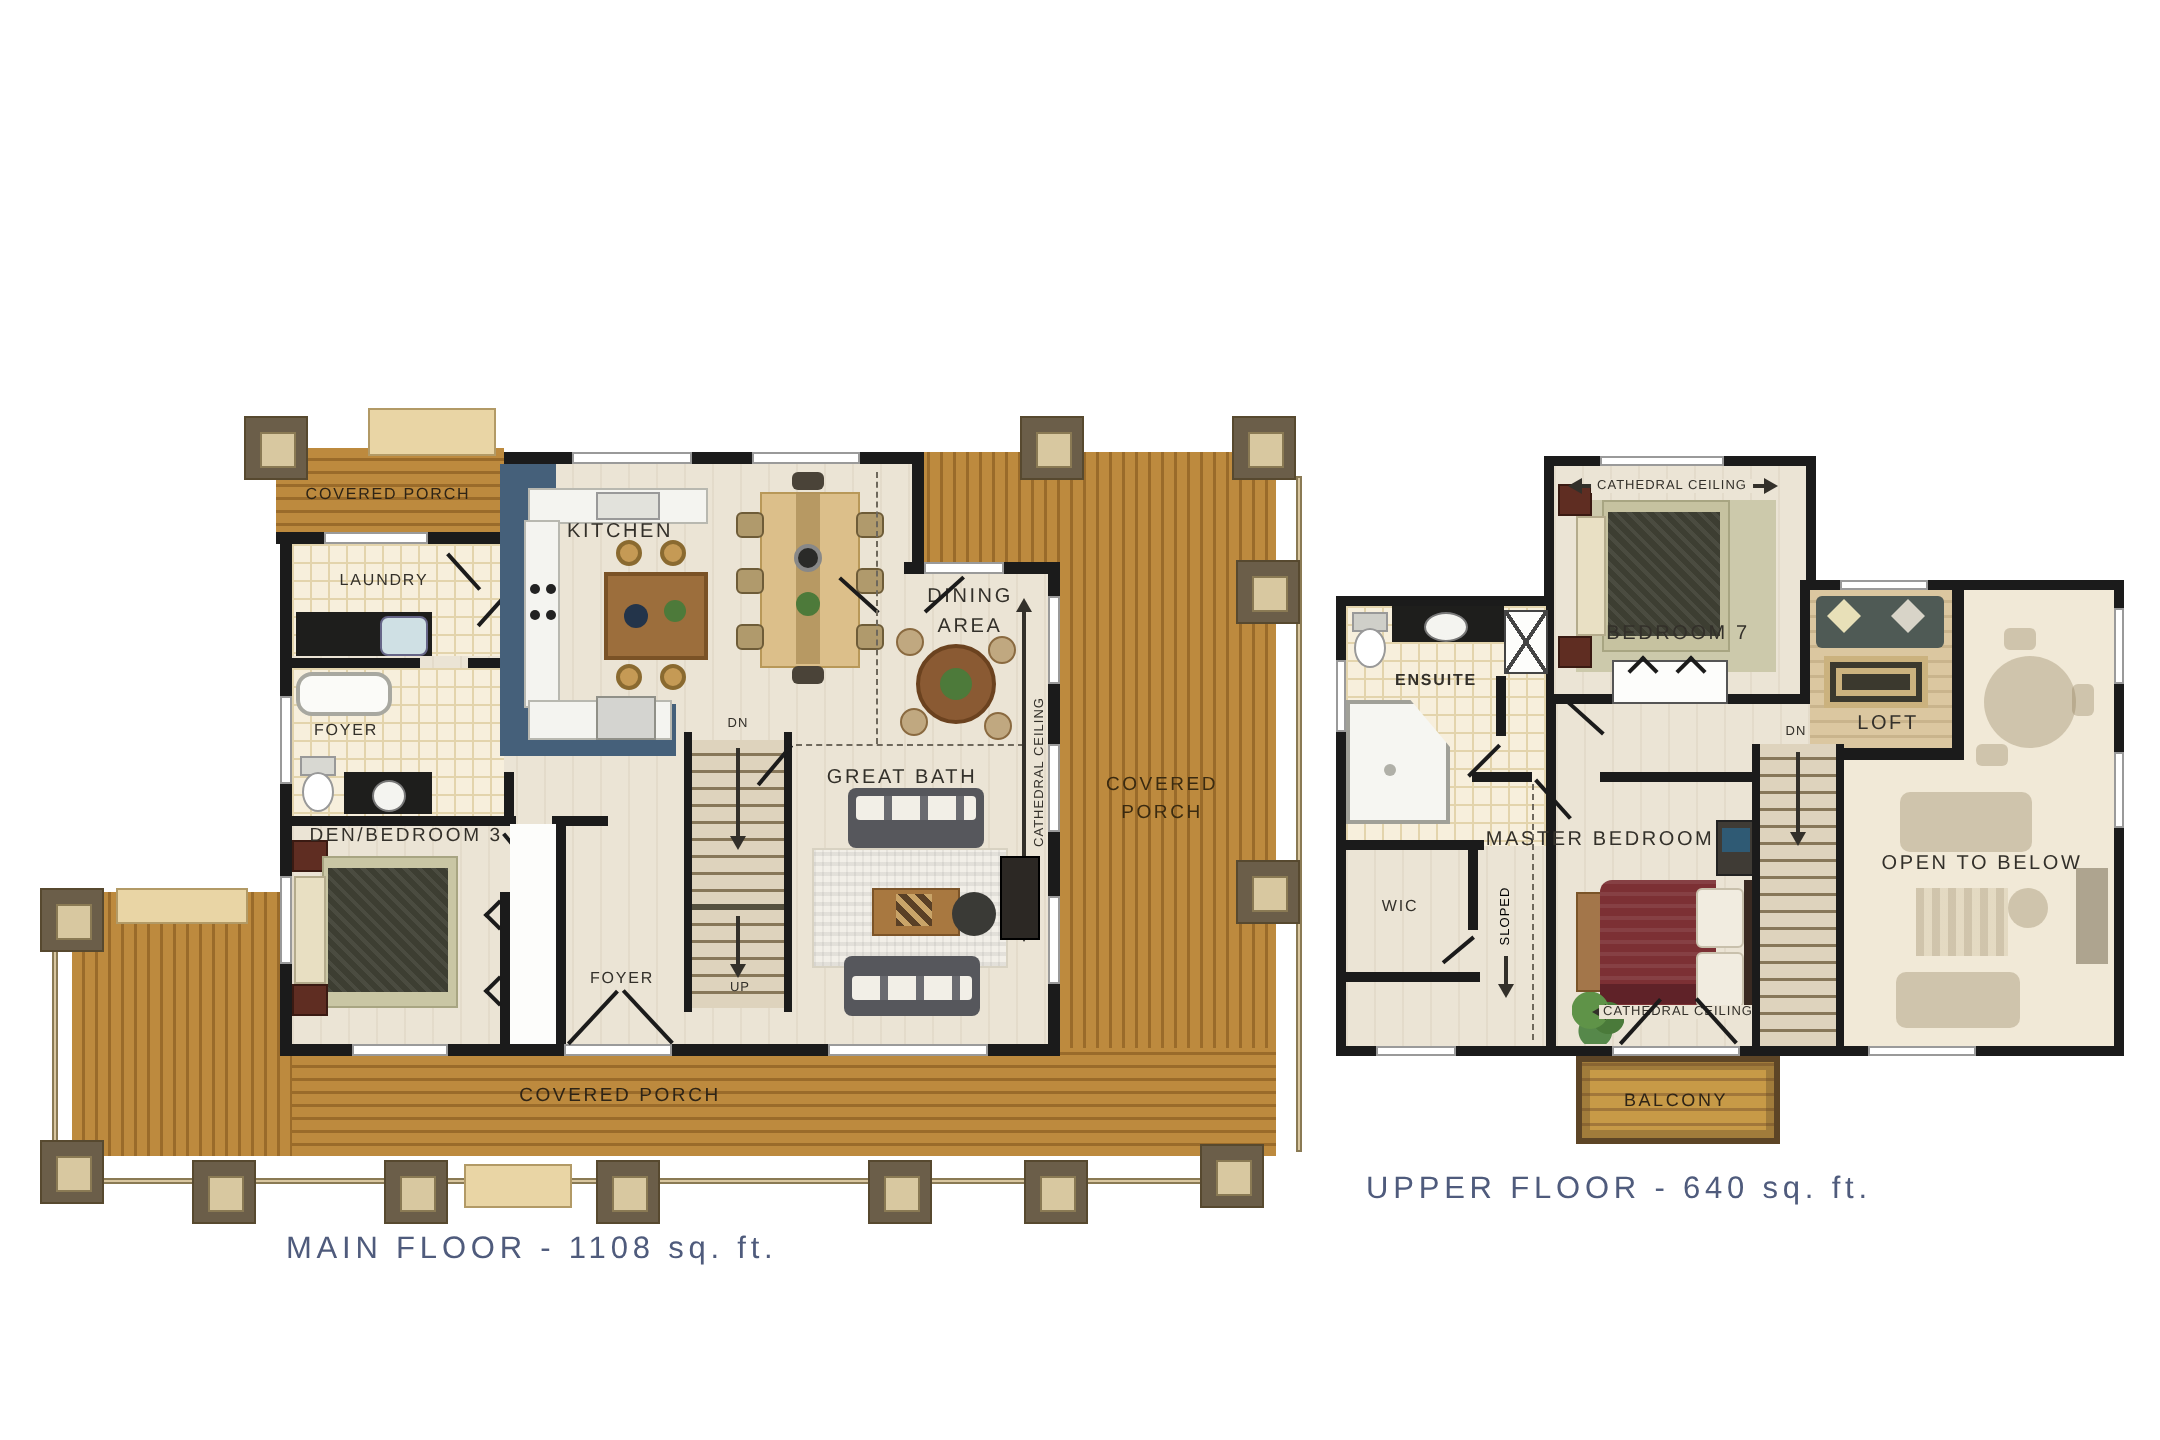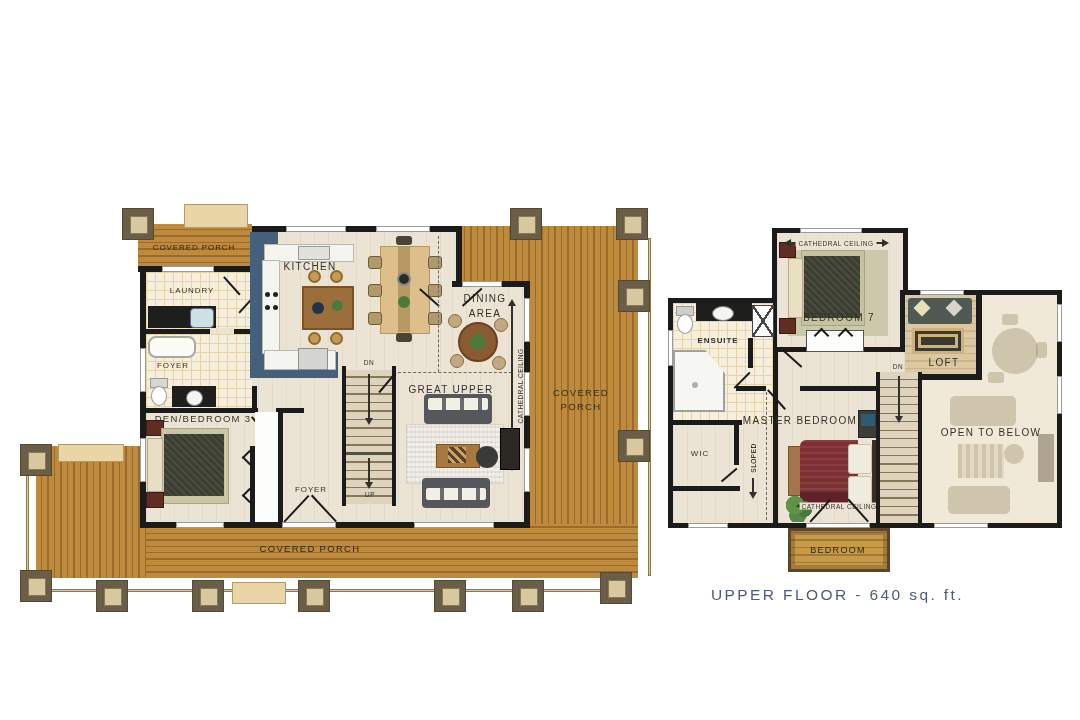--- a/index.html
+++ b/index.html
@@ -148,21 +148,21 @@
     <div class="abs door" style="left:482px;top:288px;width:26px;transform:rotate(138deg);"></div>
 
     <div class="abs dash-v" style="left:438px;top:236px;width:0;height:136px;"></div>
     <div class="abs dash-h" style="left:398px;top:372px;width:114px;height:0;"></div>
 
     <div class="abs stem-v" style="left:511px;top:306px;height:158px;"></div>
     <div class="abs tri-u" style="left:508px;top:299px;"></div>
     <div class="abs tri-d" style="left:508px;top:464px;"></div>
     <div class="abs vtext xs" style="left:520px;top:386px;color:#33302a;">CATHEDRAL CEILING</div>
 
-    <div class="abs lbl" style="left:451px;top:389px;">GREAT UPPER</div>
+    <div class="abs lbl" style="left:451px;top:389px;">GREAT BATH</div>
     <div class="abs rug" style="left:406px;top:424px;width:96px;height:58px;border:1px solid #d8d2c2;"></div>
     <div class="abs sofa" style="left:424px;top:394px;width:68px;height:30px;"></div>
     <div class="abs cush" style="left:428px;top:398px;width:60px;height:12px;"></div>
     <div class="abs" style="left:436px;top:444px;width:42px;height:22px;background:#a87840;border:1px solid #7c5428;"></div>
     <div class="abs" style="left:448px;top:447px;width:18px;height:16px;background:repeating-linear-gradient(45deg,#5a4026 0 3px,#c9a468 3px 6px);"></div>
     <div class="abs" style="left:476px;top:446px;width:22px;height:22px;background:#3a3a36;border-radius:50%;"></div>
     <div class="abs sofa" style="left:422px;top:478px;width:68px;height:30px;"></div>
     <div class="abs cush" style="left:426px;top:488px;width:60px;height:12px;"></div>
     <div class="abs" style="left:500px;top:428px;width:18px;height:40px;background:#2c2824;border:1px solid #000;"></div>
 
@@ -229,20 +229,21 @@
     <div class="abs post" style="left:20px;top:570px;">
         <div class="post-in"></div>
       </div>
     <div class="abs post" style="left:20px;top:444px;">
         <div class="post-in"></div>
       </div>
 
     <div class="abs lblc" style="left:581px;top:400px;width:64px;font-size:9.5px;color:#3a2a10;">COVERED PORCH</div>
     <div class="abs lbl" style="left:310px;top:548px;font-size:9.5px;color:#2e2416;">COVERED PORCH</div>
 
+    <div class="abs title" style="left:143px;top:616px;">MAIN FLOOR - 1108 sq. ft.</div>
   </div>
 
   <div class="abs" style="left:0;top:0;width:1080px;height:720px;">
 
     <div class="abs floor" style="left:668px;top:298px;width:110px;height:230px;border:5px solid #1b1b1b;box-sizing:border-box;"></div>
     <div class="abs floor" style="left:772px;top:228px;width:136px;height:124px;border:5px solid #1b1b1b;box-sizing:border-box;"></div>
     <div class="abs floor2" style="left:900px;top:290px;width:162px;height:238px;border:5px solid #1b1b1b;box-sizing:border-box;"></div>
     <div class="abs floor" style="left:778px;top:352px;width:130px;height:40px;"></div>
     <div class="abs floor" style="left:778px;top:386px;width:100px;height:137px;"></div>
     <div class="abs wall" style="left:778px;top:523px;width:122px;height:5px;"></div>
@@ -305,21 +306,21 @@
 
     <div class="abs stem-h" style="left:802px;top:505px;width:74px;"></div>
     <div class="abs tri-l" style="left:796px;top:502px;"></div>
     <div class="abs tri-r" style="left:876px;top:502px;"></div>
     <div class="abs lbl xs" style="left:839px;top:506px;background:#ebe4d5;padding:0 2px;">CATHEDRAL CEILING</div>
 
     <div class="abs win" style="left:806px;top:523px;width:64px;height:5px;"></div>
     <div class="abs door" style="left:810px;top:521px;width:30px;transform:rotate(-48deg);"></div>
     <div class="abs door" style="left:868px;top:521px;width:30px;transform:rotate(-132deg);"></div>
     <div class="abs wood-balc" style="left:788px;top:528px;width:102px;height:44px;border:3px solid #5d4526;box-sizing:border-box;box-shadow:inset 0 0 0 4px rgba(93,69,38,.35);"></div>
-    <div class="abs lbl" style="left:838px;top:550px;font-size:9px;color:#2e2416;">BEDROOM</div>
+    <div class="abs lbl" style="left:838px;top:550px;font-size:9px;color:#2e2416;">BALCONY</div>
 
     <div class="abs" style="left:905px;top:295px;width:72px;height:80px;background:repeating-linear-gradient(0deg,#dbc7a0 0 6px,#c9b48c 6px 7.5px);"></div>
     <div class="abs" style="left:908px;top:298px;width:64px;height:26px;background:#4f5a55;border-radius:3px;"></div>
     <div class="abs" style="left:916px;top:302px;width:12px;height:12px;background:#e8e0b8;transform:rotate(45deg);"></div>
     <div class="abs" style="left:948px;top:302px;width:12px;height:12px;background:#d8d4c8;transform:rotate(45deg);"></div>
     <div class="abs" style="left:912px;top:328px;width:52px;height:26px;background:#3b392e;border:3px solid #cbb27e;box-shadow:inset 0 0 0 3px #3b392e,inset 0 0 0 6px #cbb27e;box-sizing:border-box;"></div>
     <div class="abs lbl" style="left:944px;top:362px;">LOFT</div>
     <div class="abs wall" style="left:902px;top:374px;width:80px;height:6px;"></div>
     <div class="abs wall" style="left:976px;top:290px;width:6px;height:90px;"></div>
     <div class="abs win" style="left:920px;top:290px;width:44px;height:5px;"></div>
@@ -338,16 +339,16 @@
     <div class="abs ghost" style="left:950px;top:396px;width:66px;height:30px;background:#8d7a54;border-radius:5px;"></div>
     <div class="abs ghost" style="left:958px;top:444px;width:46px;height:34px;background:repeating-linear-gradient(90deg,#8d7a54 0 4px,#c9bb98 4px 8px);"></div>
     <div class="abs ghost" style="left:1004px;top:444px;width:20px;height:20px;background:#8d7a54;border-radius:50%;"></div>
     <div class="abs ghost" style="left:948px;top:486px;width:62px;height:28px;background:#8d7a54;border-radius:5px;"></div>
     <div class="abs" style="left:1038px;top:434px;width:16px;height:48px;background:#6b5f48;opacity:.5;"></div>
     <div class="abs lbl" style="left:991px;top:432px;">OPEN TO BELOW</div>
     <div class="abs win" style="left:1057px;top:304px;width:5px;height:38px;"></div>
     <div class="abs win" style="left:1057px;top:376px;width:5px;height:38px;"></div>
     <div class="abs win" style="left:934px;top:523px;width:54px;height:5px;"></div>
 
-    <div class="abs title" style="left:683px;top:586px;margin-left:28px;">UPPER FLOOR - 640 sq. ft.</div>
+    <div class="abs title" style="left:683px;top:586px;">UPPER FLOOR - 640 sq. ft.</div>
   </div>
 
 </div>
 
 </body></html>

